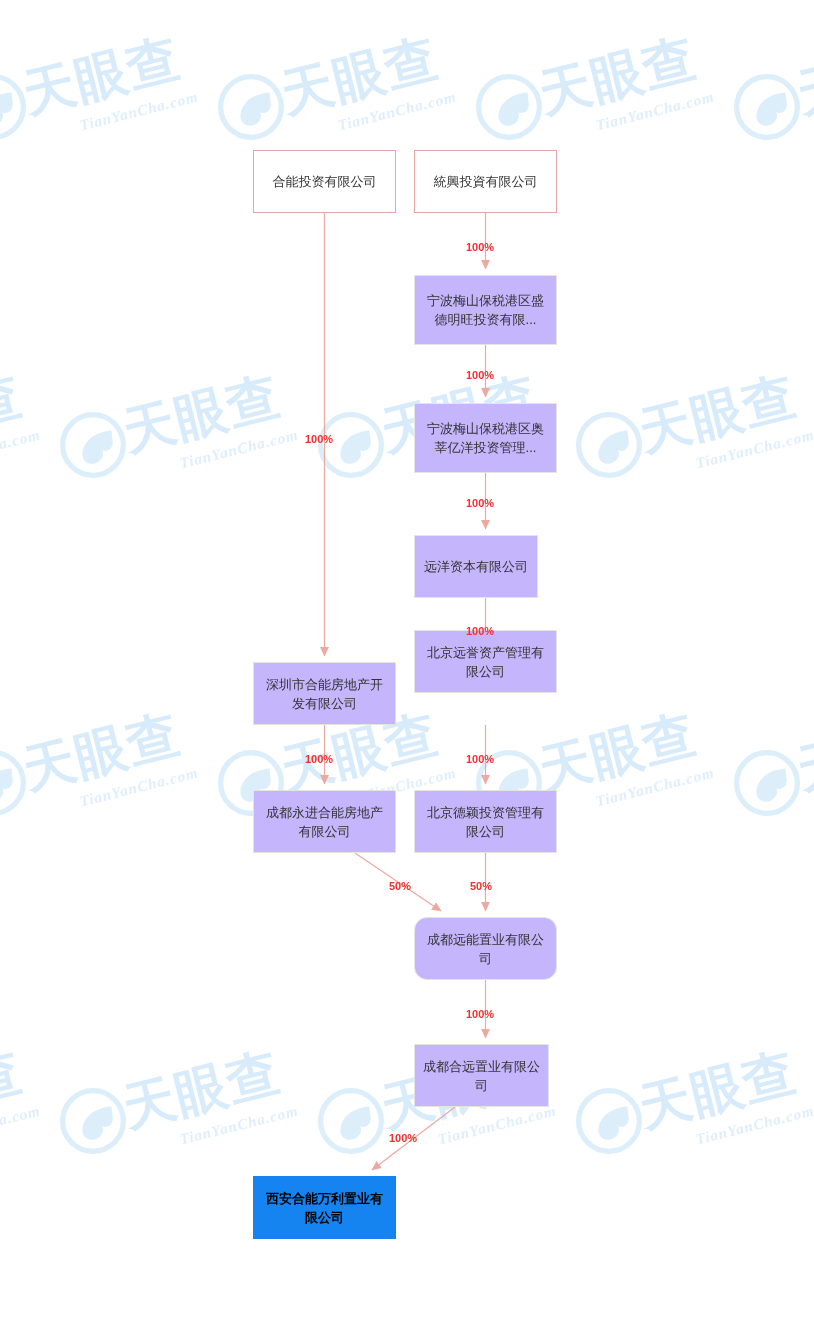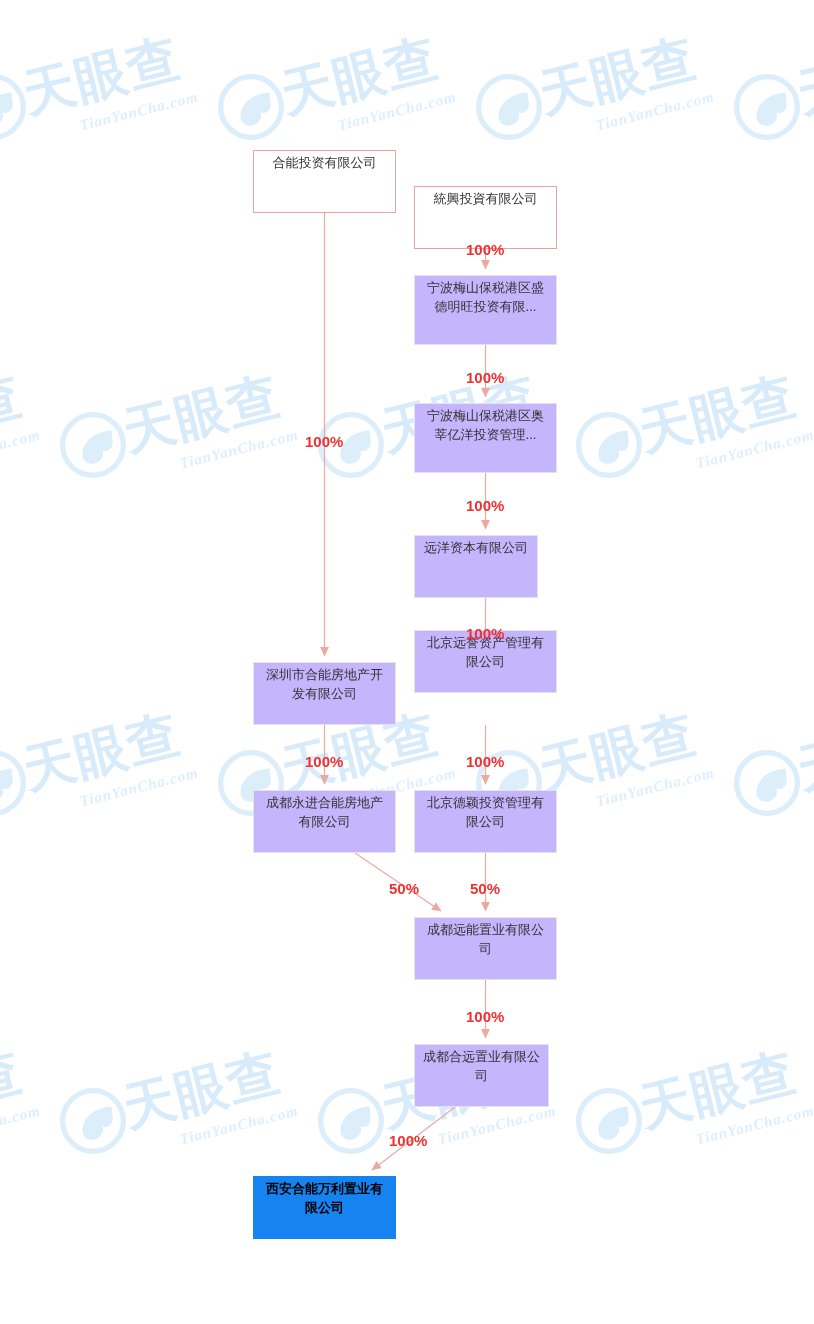--- a/index.html
+++ b/index.html
@@ -64,21 +64,21 @@
   #chart-layer {
     position: absolute;
     inset: 0;
     z-index: 1;
   }
 
   .node {
     position: absolute;
     box-sizing: border-box;
     display: flex;
-    align-items: flex-start;
+    align-items: center;
     justify-content: center;
     text-align: center;
     font-size: 13px;
     line-height: 19px;
     color: #333333;
     padding: 2px 6px;
     background: transparent;
   }
   .node-root {
     border: 1px solid #e8a3a3;
@@ -91,21 +91,21 @@
   .node-target {
     border: 1px solid #1684f0;
     background: #1684f0;
     color: #000000;
     font-weight: bold;
   }
   .node-text { display: block; }
 
   .edge-label {
     position: absolute;
-    font-size: 15px;
+    font-size: 11px;
     font-weight: bold;
     color: #f23030;
     white-space: nowrap;
     background: transparent;
   }
 </style>
 </head>
 <body>
 
 <div id="watermark-layer">
@@ -245,21 +245,21 @@
       <path d="M 485.5 725 L 485.5 784" stroke="#eba9a0" stroke-width="1.2" fill="none" marker-end="url(#ar)"></path>
       <path d="M 355 853 L 441 911" stroke="#eba9a0" stroke-width="1.2" fill="none" marker-end="url(#ar)"></path>
       <path d="M 485.5 853 L 485.5 911" stroke="#eba9a0" stroke-width="1.2" fill="none" marker-end="url(#ar)"></path>
       <path d="M 485.5 980 L 485.5 1038" stroke="#eba9a0" stroke-width="1.2" fill="none" marker-end="url(#ar)"></path>
       <path d="M 455 1107 L 372 1170" stroke="#eba9a0" stroke-width="1.2" fill="none" marker-end="url(#ar)"></path>
     </svg>
   <div id="nodes-container">
       <div class="node node-root" style="left: 253px; top: 150px; width: 143px; height: 63px;">
         <span class="node-text">合能投资有限公司</span>
       </div>
-      <div class="node node-root" style="left: 414px; top: 150px; width: 143px; height: 63px; margin-top: 36px;">
+      <div class="node node-root" style="left: 414px; top: 150px; width: 143px; height: 63px;">
         <span class="node-text">統興投資有限公司</span>
       </div>
       <div class="node node-normal" style="left: 414px; top: 275px; width: 143px; height: 70px;">
         <span class="node-text">宁波梅山保税港区盛德明旺投资有限...</span>
       </div>
       <div class="node node-normal" style="left: 414px; top: 403px; width: 143px; height: 70px;">
         <span class="node-text">宁波梅山保税港区奥莘亿洋投资管理...</span>
       </div>
       <div class="node node-normal" style="left: 414px; top: 535px; width: 124px; height: 63px;">
         <span class="node-text">远洋资本有限公司</span>
@@ -269,21 +269,21 @@
       </div>
       <div class="node node-normal" style="left: 414px; top: 630px; width: 143px; height: 63px;">
         <span class="node-text">北京远誉资产管理有限公司</span>
       </div>
       <div class="node node-normal" style="left: 253px; top: 790px; width: 143px; height: 63px;">
         <span class="node-text">成都永进合能房地产有限公司</span>
       </div>
       <div class="node node-normal" style="left: 414px; top: 790px; width: 143px; height: 63px;">
         <span class="node-text">北京德颖投资管理有限公司</span>
       </div>
-      <div class="node node-normal" style="left: 414px; top: 917px; width: 143px; height: 63px;">
+      <div class="node node-normal" style="left: 414px; top: 917px; width: 143px; height: 63px; border-radius: 13px;">
         <span class="node-text">成都远能置业有限公司</span>
       </div>
       <div class="node node-normal" style="left: 414px; top: 1044px; width: 135px; height: 63px;">
         <span class="node-text">成都合远置业有限公司</span>
       </div>
       <div class="node node-target" style="left: 253px; top: 1176px; width: 143px; height: 63px;">
         <span class="node-text">西安合能万利置业有限公司</span>
       </div>
     </div>
   <div id="labels-container">

